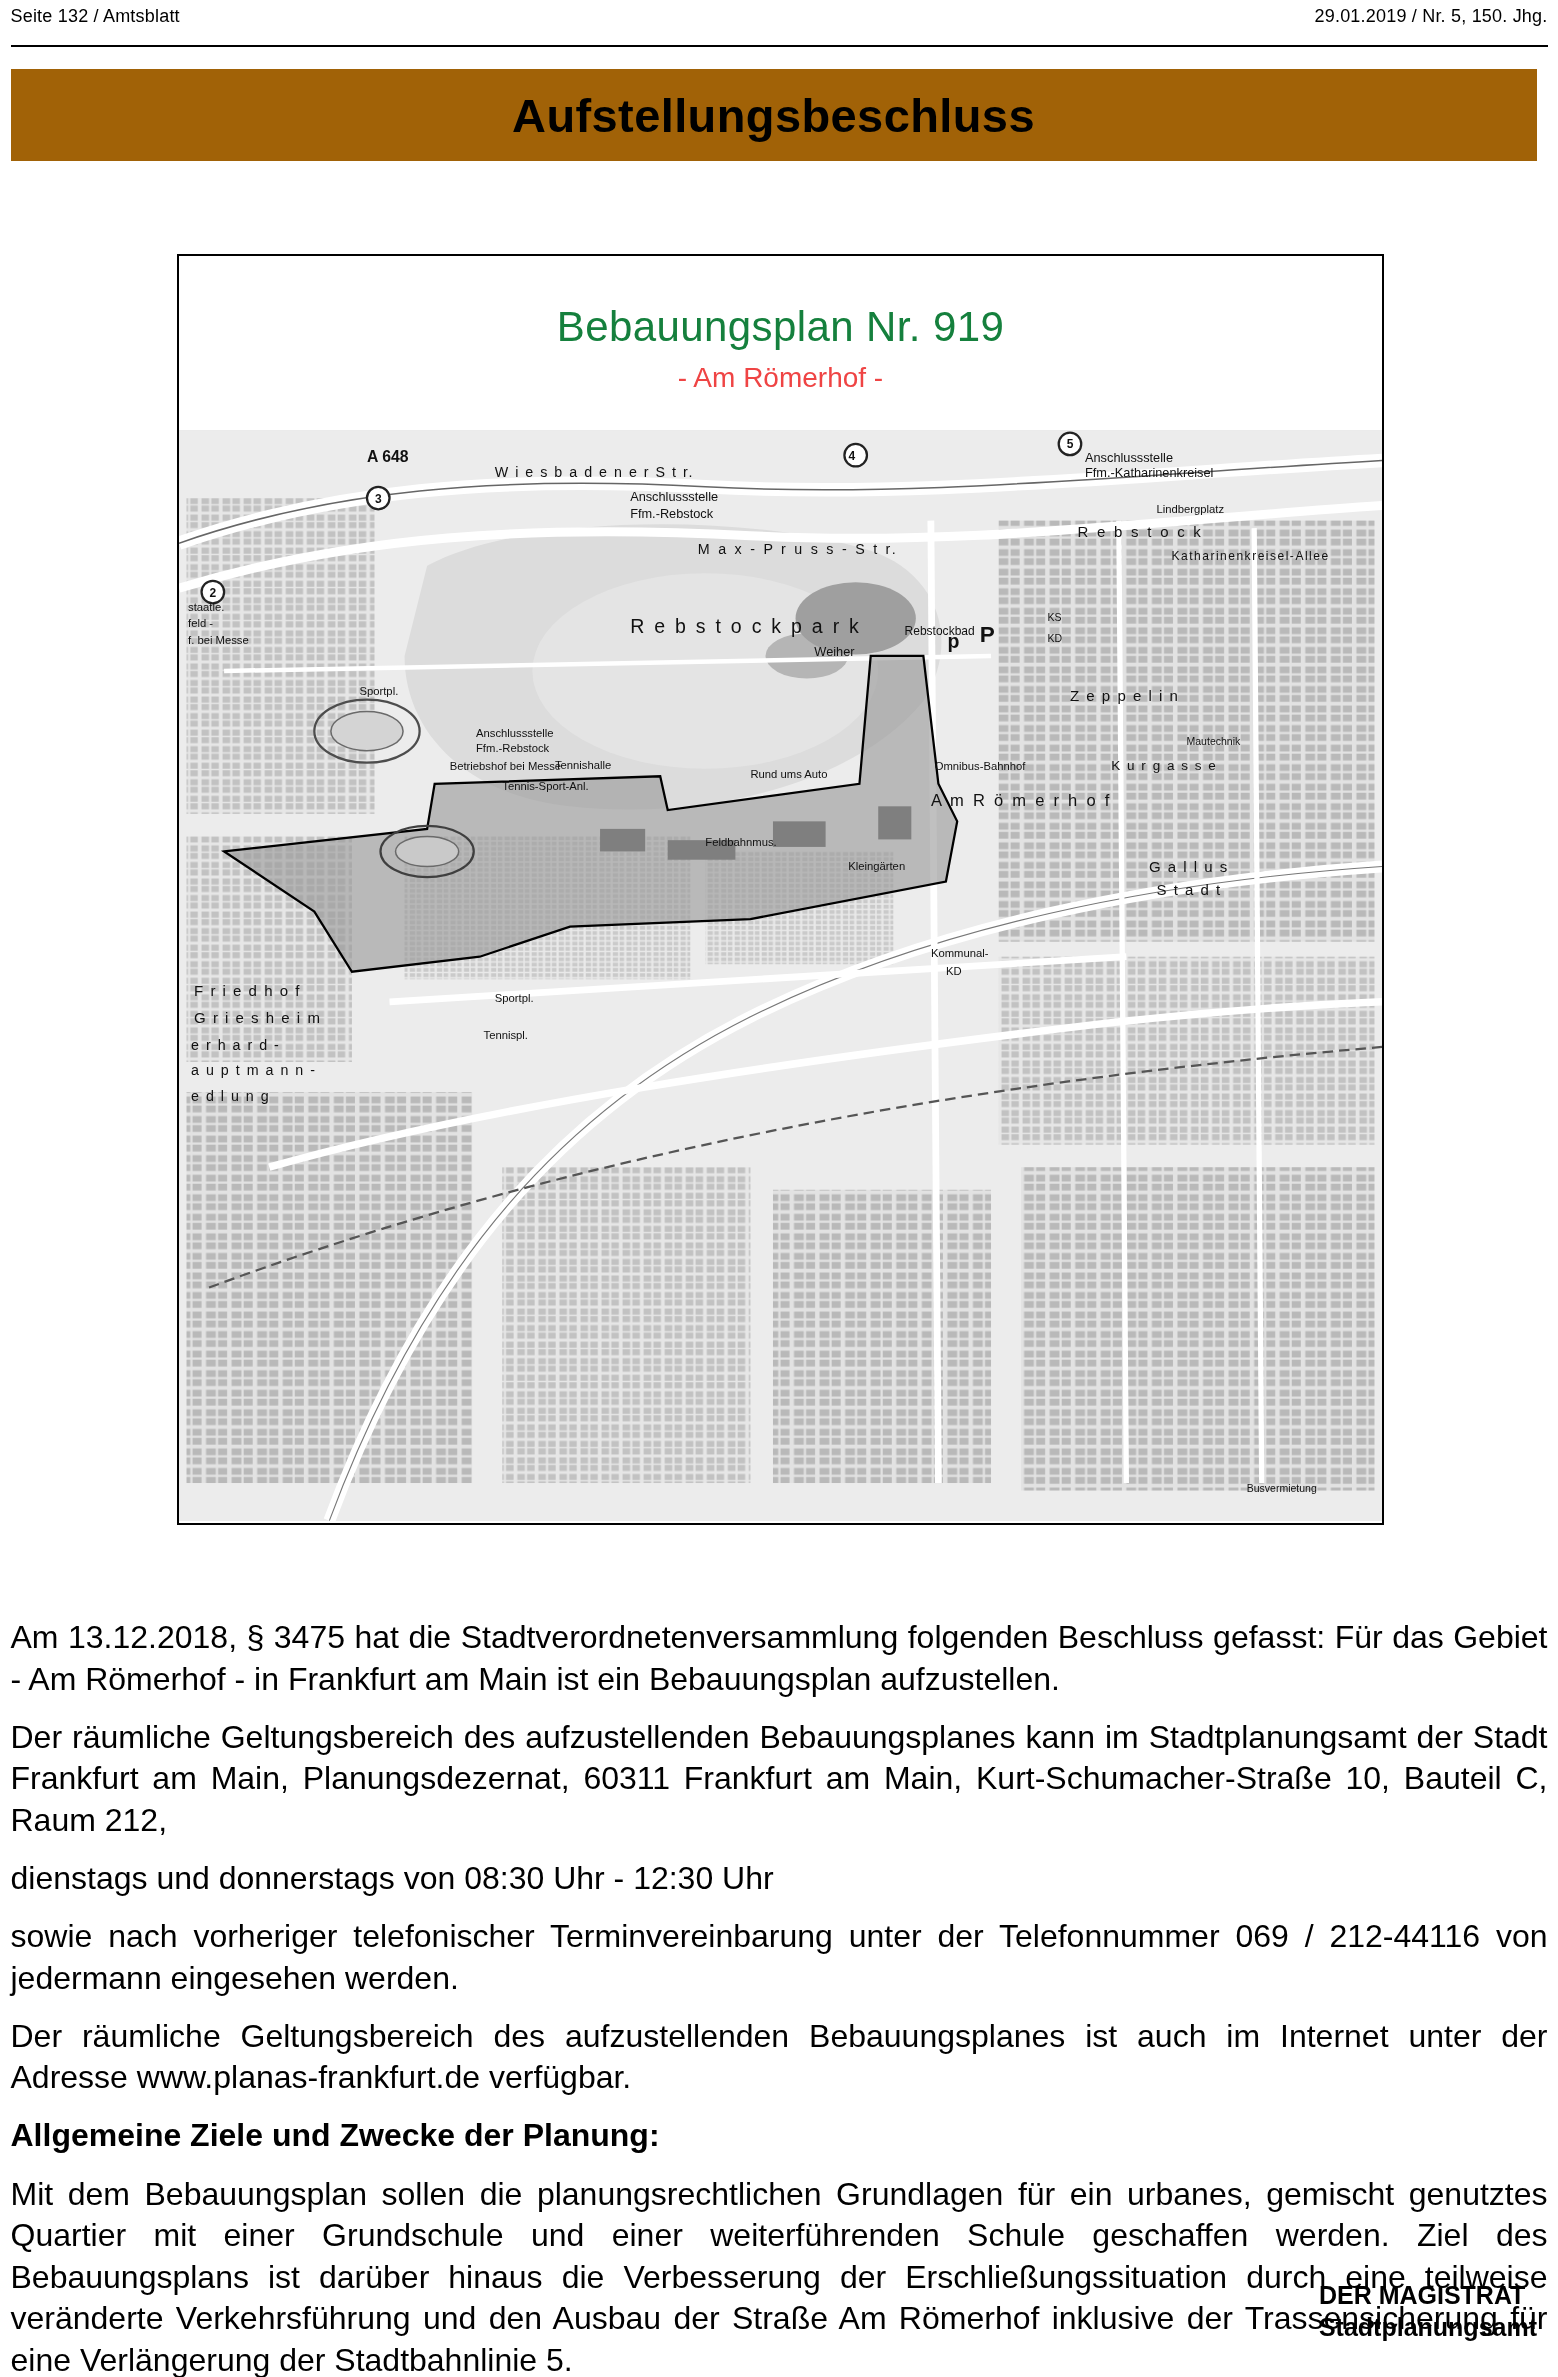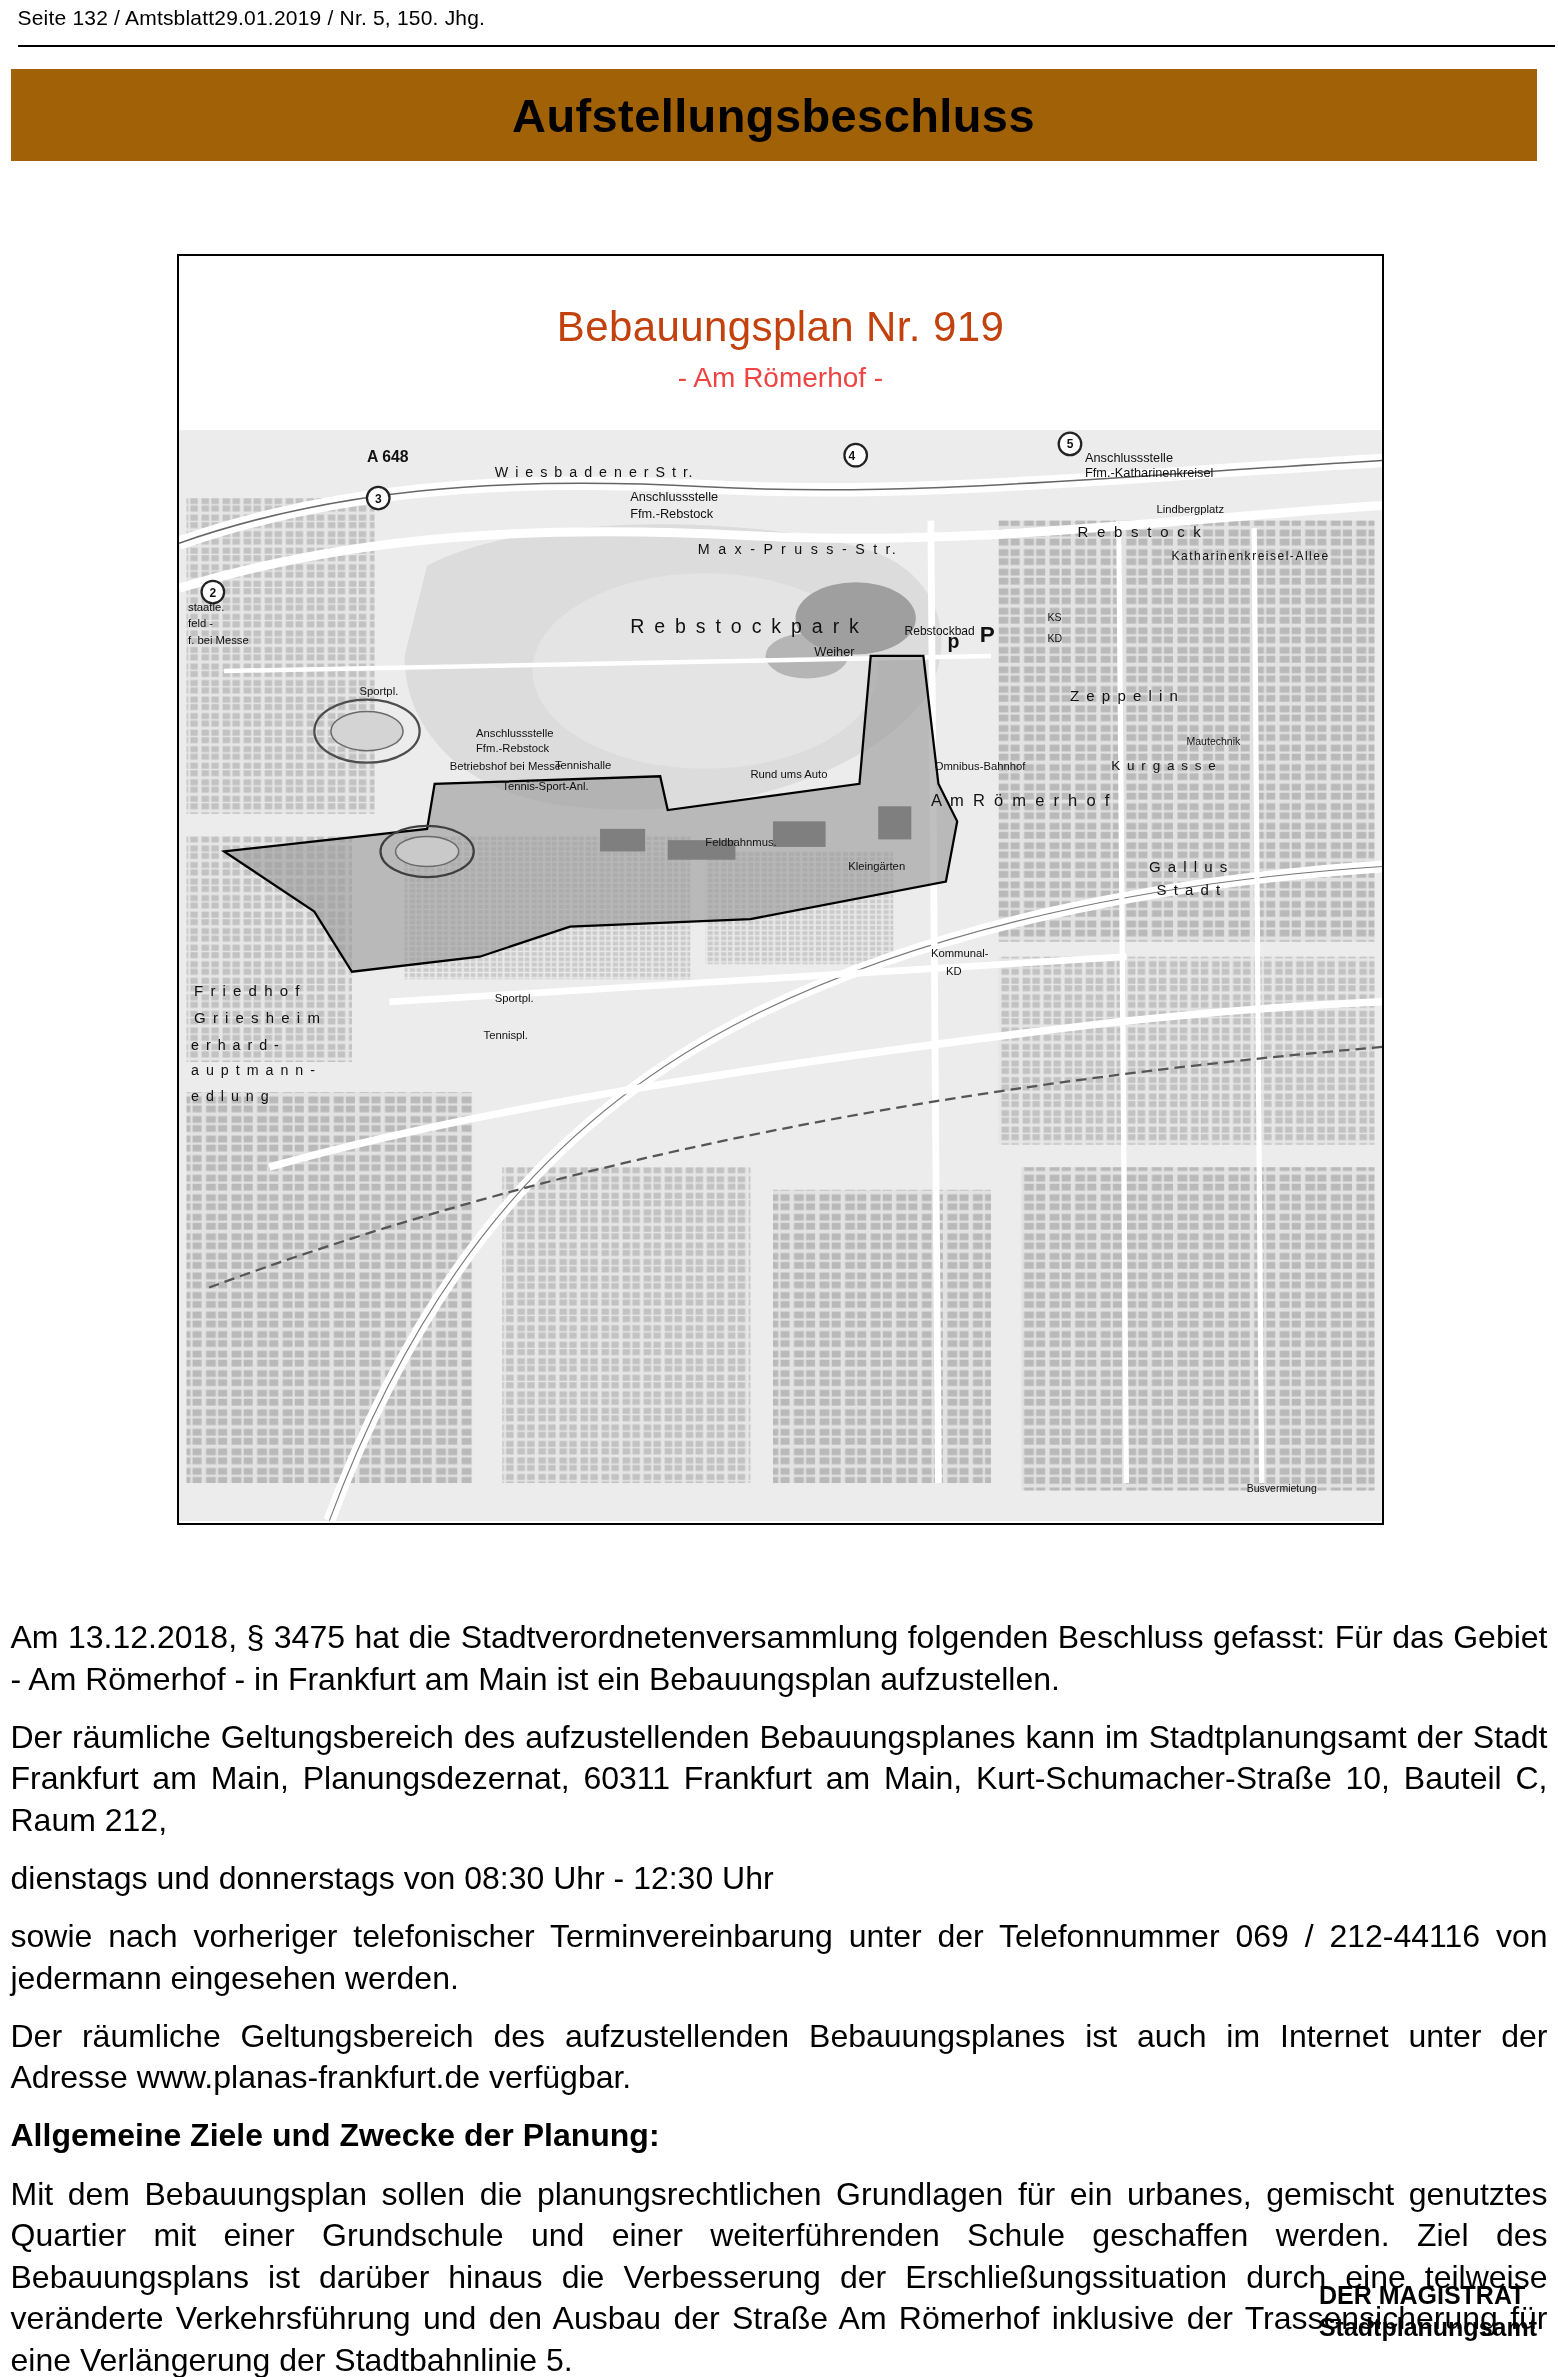--- a/index.html
+++ b/index.html
@@ -23,25 +23,24 @@
     padding: 0;
   }
   
   .header {
     position: absolute;
     left: 10.5px;
     top: 6px;
     width: 1537px;
     height: 39px;
     display: flex;
-    justify-content: flex-start;
+    justify-content: space-between;
     align-items: flex-start;
-    font-size: 21px;
+    font-size: 18px;
     letter-spacing: 0.2px;
-    margin-left: 7px;
   }
   .header .rule {
     position: absolute;
     left: 0;
     top: 39px;
     width: 1537px;
     height: 2.3px;
     background: #000;
   }
   
@@ -86,21 +85,21 @@
     width: 100%;
     height: 174px;
     background: #fff;
     text-align: center;
     z-index: 6;
   }
   .map-title {
     margin-top: 47px;
     font-size: 42px;
     font-weight: normal;
-    color: #c2410c;
+    color: #15803d;
     letter-spacing: 0.4px;
   }
   .map-subtitle {
     margin-top: 10.5px;
     font-size: 28px;
     color: #ef4444;
   }
   
   .map-body {
     position: absolute;

